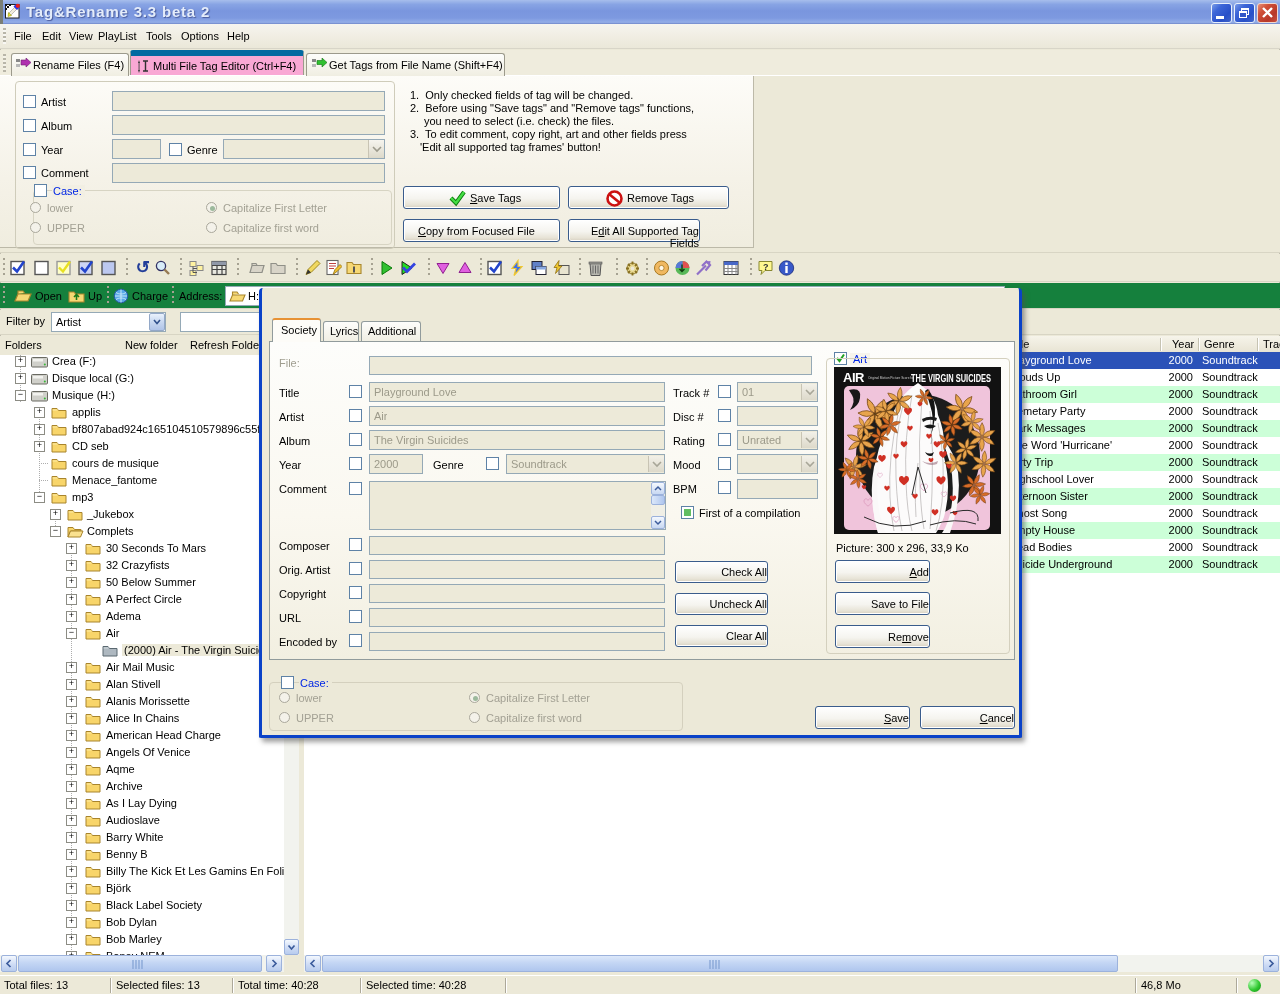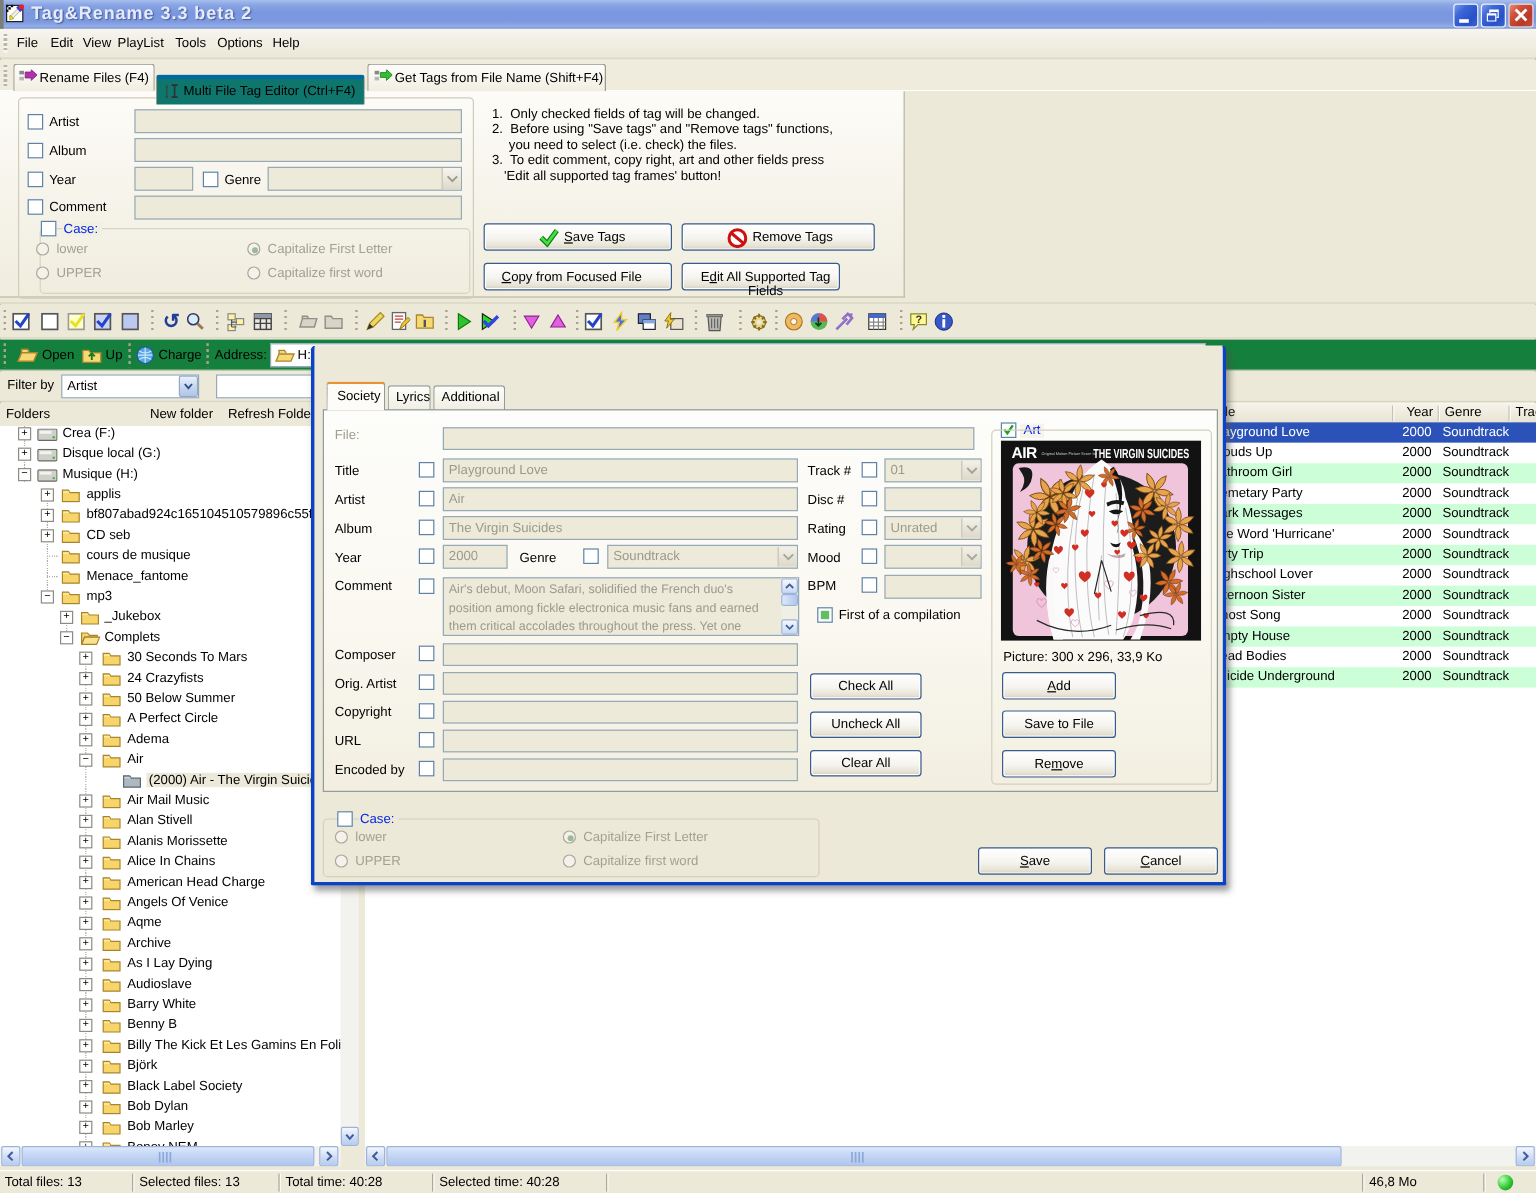--- a/index.html
+++ b/index.html
@@ -1,21 +1,21 @@
 <!DOCTYPE html>
 <html><head><meta charset="utf-8"><style>
 *{margin:0;padding:0;box-sizing:border-box}
 html,body{width:1280px;height:994px;overflow:hidden}
 body{font:11px "Liberation Sans",sans-serif;color:#000;background:#ECE9D8;position:relative}
 .ab{position:absolute}
 .cb{position:absolute;width:13px;height:13px;background:#fff;border:1px solid #5E82A6}
 .fld{position:absolute;background:#EDEAD9;border:1px solid #95A9B6}
 .ftx{position:absolute;color:#9C9A8A;white-space:nowrap;overflow:hidden}
 .lbl{position:absolute;white-space:nowrap}
-.xbtn{position:absolute;border:1px solid #3A5C8C;border-radius:3px;background:linear-gradient(180deg,#FFFFFF 0%,#F5F4EF 55%,#E7E3D6 85%,#D6CFC0 100%);text-align:center;font:11px "Liberation Sans",sans-serif;box-shadow:inset 0 0 0 1px #fff}
+.xbtn{position:absolute;border:1px solid #3A5C8C;border-radius:3px;background:linear-gradient(180deg,#FFFFFF 0%,#F5F4EF 55%,#E7E3D6 85%,#D6CFC0 100%);text-align:right;font:11px "Liberation Sans",sans-serif;box-shadow:inset 0 0 0 1px #fff}
 .gb{position:absolute;border:1px solid #D4D0BE;border-radius:4px}
 .sep{position:absolute;width:1px;background:#C6C3B2;box-shadow:1px 0 0 #fff}
 .dsep{position:absolute;width:2px;background:repeating-linear-gradient(180deg,#A6A292 0 2px,rgba(0,0,0,0) 2px 5px)}
 .radio{position:absolute;width:11px;height:11px;border-radius:50%;border:1px solid #AAA89C;background:#F4F2EA}
 .rdot{position:absolute;width:5px;height:5px;border-radius:50%;background:#9CB99C;left:3px;top:3px}
 .treerow{position:absolute;height:17px;white-space:nowrap}
 .plus{position:absolute;width:11px;height:11px;background:#fff;border:1px solid #8C8C84;font:9px "Liberation Mono",monospace;line-height:9px;text-align:center;color:#000}
 .trtxt{position:absolute;top:2px;white-space:nowrap}
 .lrow{position:absolute;left:0;width:976px;height:17px;font:11px "Liberation Sans",sans-serif}
 .lrow .t1{position:absolute;left:705px;top:2px}
@@ -75,21 +75,21 @@
 
   <div class="ab" style="left:11px;top:3px;width:118px;height:23px;background:linear-gradient(180deg,#FDFDFB,#F0EEE2);border:1px solid #9C9A8C;border-bottom:none;border-radius:3px 3px 0 0">
     <svg class="ab" style="left:4px;top:4px" width="15" height="13" viewBox="0 0 15 13">
         <rect x="0" y="1" width="4" height="3" fill="#888"></rect>
         <rect x="0" y="6" width="4" height="3" fill="#B8B8B8"></rect>
         <path d="M5 2 L10 2 L10 0 L15 4.5 L10 9 L10 7 L5 7 Z" fill="#B030B0" stroke="#702070" stroke-width=".6"></path>
       </svg>
     <div class="lbl" style="left:21px;top:5px">Rename Files (F4)</div>
   </div>
 
-  <div class="ab" style="left:130px;top:12px;width:174px;height:25px;background:#0f766e;border:1px solid #9C9A8C;border-bottom:none;border-radius:3px 3px 0 0;border-top:4px solid #0369a1;z-index:3">
+  <div class="ab" style="left:130px;top:0;width:174px;height:25px;background:#f9a8d4;border:1px solid #9C9A8C;border-bottom:none;border-radius:3px 3px 0 0;border-top:6px solid #0369a1;z-index:3">
     <svg class="ab" style="left:5px;top:3px" width="14" height="15" viewBox="0 0 14 15">
         <path d="M3 1 L4 4 L2 4 Z M3 14 L2 11 L4 11 Z" fill="#404040"></path>
         <rect x="2.6" y="3" width=".9" height="9" fill="#404040"></rect>
         <path d="M7 2 h5 M9.5 2 v10 M7 12 h5" stroke="#303030" stroke-width="1.4"></path>
       </svg>
     <div class="lbl" style="left:22px;top:4px">Multi File Tag Editor (Ctrl+F4)</div>
   </div>
 
   <div class="ab" style="left:306px;top:3px;width:199px;height:23px;background:linear-gradient(180deg,#FDFDFB,#F0EEE2);border:1px solid #9C9A8C;border-bottom:none;border-radius:3px 3px 0 0">
     <svg class="ab" style="left:5px;top:4px" width="15" height="13" viewBox="0 0 15 13">
@@ -452,21 +452,21 @@
         <path d="M1.6 4.6 L6 4.6 L7 3.4 L1.6 3.4 Z" fill="#FCEBA4"></path>
       </svg>
       <div class="trtxt" style="left:106px">30 Seconds To Mars</div>
     </div>
   <div class="treerow" style="left:0;top:202px;width:284px">
       <div class="plus" style="left:66px;top:3px">+</div>
       <svg class="ab" style="left:85px;top:2px" width="16" height="13" viewBox="0 0 16 13">
         <path d="M1 12 L1 2.5 L6 2.5 L7.5 4.5 L15 4.5 L15 12 Z" fill="#F8D56A" stroke="#A8842C" stroke-width="1"></path>
         <path d="M1.6 4.6 L6 4.6 L7 3.4 L1.6 3.4 Z" fill="#FCEBA4"></path>
       </svg>
-      <div class="trtxt" style="left:106px">24 Crazyfists</div>
+      <div class="trtxt" style="left:106px">32 Crazyfists</div>
     </div>
   <div class="treerow" style="left:0;top:219px;width:284px">
       <div class="plus" style="left:66px;top:3px">+</div>
       <svg class="ab" style="left:85px;top:2px" width="16" height="13" viewBox="0 0 16 13">
         <path d="M1 12 L1 2.5 L6 2.5 L7.5 4.5 L15 4.5 L15 12 Z" fill="#F8D56A" stroke="#A8842C" stroke-width="1"></path>
         <path d="M1.6 4.6 L6 4.6 L7 3.4 L1.6 3.4 Z" fill="#FCEBA4"></path>
       </svg>
       <div class="trtxt" style="left:106px">50 Below Summer</div>
     </div>
   <div class="treerow" style="left:0;top:236px;width:284px">
@@ -829,21 +829,20 @@
     <div class="fld" style="left:236px;top:112px;width:159px;height:20px"></div>
       <div class="ftx" style="left:241px;top:116px">Soundtrack</div>
     <div class="ab" style="left:378px;top:114px;width:16px;height:16px;background:linear-gradient(180deg,#F2F0E8,#DDD9CA);border-left:1px solid #C8C4B4">
       <svg width="16" height="16" viewBox="0 0 16 16">
           <path d="M4 6 L8 10 L12 6" fill="none" stroke="#A8A698" stroke-width="1.6"></path>
         </svg>
     </div>
     <div class="lbl" style="left:9px;top:141px">Comment</div>
     <div class="cb" style="left:79px;top:140px"></div>
     <div class="fld" style="left:99px;top:139px;width:297px;height:49px"></div>
-    <div class="ftx" style="left:104px;top:142px;width:285px;line-height:15.5px;font-size:10.4px">Air's debut, Moon Safari, solidified the French duo's<br>position among fickle electronica music fans and earned<br>them critical accolades throughout the press. Yet one</div>
     <div class="ab" style="left:381px;top:140px;width:14px;height:47px;background:#F0EFE6">
       <div class="ab" style="left:0;top:0;width:14px;height:13px;background:linear-gradient(180deg,#F4F8FE,#C8D8F2);border:1px solid #9CB2DC;border-radius:2px">
           <svg width="12" height="11" viewBox="0 0 12 11">
             <path d="M3 7 L6 4 L9 7" fill="none" stroke="#3C5C9C" stroke-width="1.5"></path>
           </svg>
         </div>
       <div class="ab" style="left:0;top:13px;width:14px;height:10px;background:linear-gradient(90deg,#DCE8FA,#AFC6EE);border:1px solid #9CB2DC;border-radius:2px"></div>
       <div class="ab" style="left:0;top:34px;width:14px;height:13px;background:linear-gradient(180deg,#F4F8FE,#C8D8F2);border:1px solid #9CB2DC;border-radius:2px">
           <svg width="12" height="11" viewBox="0 0 12 11">
             <path d="M3 4 L6 7 L9 4" fill="none" stroke="#3C5C9C" stroke-width="1.5"></path>

